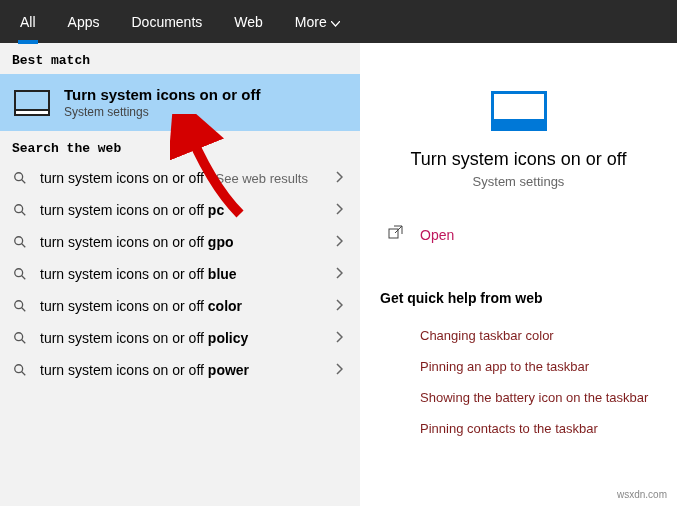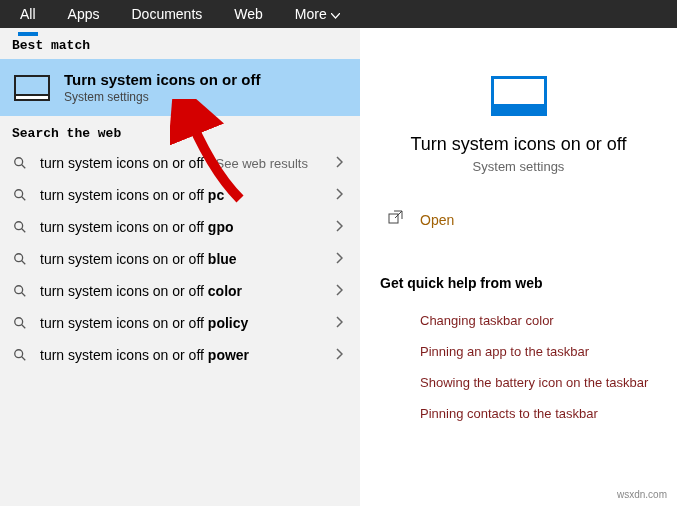--- a/index.html
+++ b/index.html
@@ -1,18 +1,18 @@
 <!DOCTYPE html>
 <html><head>
   <meta charset="utf-8">
   <style>
     * { margin: 0; padding: 0; box-sizing: border-box; font-family: "Segoe UI", Arial, sans-serif; }
     body { width: 677px; height: 506px; background: #fff; overflow: hidden; }
     .root { display: flex; flex-direction: column; width: 100%; height: 100%; }
-    .tabs { background: #2b2b2b; display: flex; align-items: center; height: 28px; padding: 0 4px; }
+    .tabs { background: #2b2b2b; display: flex; align-items: center; height: 43px; padding: 0 4px; }
     .tab { color: #fff; font-size: 14px; padding: 0 16px; height: 44px; display: flex; align-items: center; cursor: pointer; position: relative; }
     .tab.active::after { content: ""; position: absolute; left: 14px; right: 14px; bottom: 0; height: 4px; background: #0078d7; }
     .tab.more .caret { margin-left: 4px; }
     .body { display: flex; flex: 1; min-height: 0; }
     .left { width: 360px; background: #f2f2f2; display: flex; flex-direction: column; }
     .section-header { font-weight: 600; font-size: 13px; padding: 10px 12px 6px; color: #000; font-family: Liberation Mono, monospace; }
     .best-match { background: #a5d4f7; padding: 12px 14px; display: flex; align-items: center; position: relative; }
     .bm-icon { width: 36px; height: 26px; border: 2px solid #222; margin-right: 14px; display: flex; flex-direction: column; justify-content: flex-end; }
     .bm-icon .bar { height: 5px; background: #fff; border-top: 2px solid #222; }
     .bm-title { font-weight: 600; font-size: 15px; color: #000; }
@@ -25,21 +25,21 @@
     .web-item .text .bold { font-weight: 700; }
     .web-item .aux { font-size: 13px; color: #666; }
     .web-item .chev { width: 18px; color: #666; font-size: 14px; text-align: center; }
     .right { flex: 1; padding: 24px 20px 12px; display: flex; flex-direction: column; background: #fff; position: relative; }
     .preview-icon { width: 56px; height: 40px; border: 3px solid #0078d7; margin: 24px auto 18px; display: flex; flex-direction: column; justify-content: flex-end; }
     .preview-icon .bar { height: 9px; background: #0078d7; }
     .rtitle { text-align: center; font-size: 18px; color: #000; }
     .rsub { text-align: center; font-size: 13px; color: #666; margin-top: 4px; margin-bottom: 30px; }
     .open-row { display: flex; align-items: center; padding: 6px 8px; cursor: pointer; }
     .open-row .icon { width: 16px; margin-right: 16px; }
-    .open-row .label { font-size: 14px; color: #a16207; }
+    .open-row .label { font-size: 14px; color: #be185d; }
     .quick-header { font-weight: 600; font-size: 14px; margin-top: 40px; margin-bottom: 14px; }
     .quick-item { font-size: 13px; color: #7f1d1d; padding: 8px 0; cursor: pointer; margin-left: 40px; }
     .watermark { position: absolute; right: 10px; bottom: 6px; font-size: 10px; color: #888; text-align: right; }
     svg.glass-svg { width: 14px; height: 14px; }
   </style>
 </head>
 <body>
 
 <div class="root">
 

